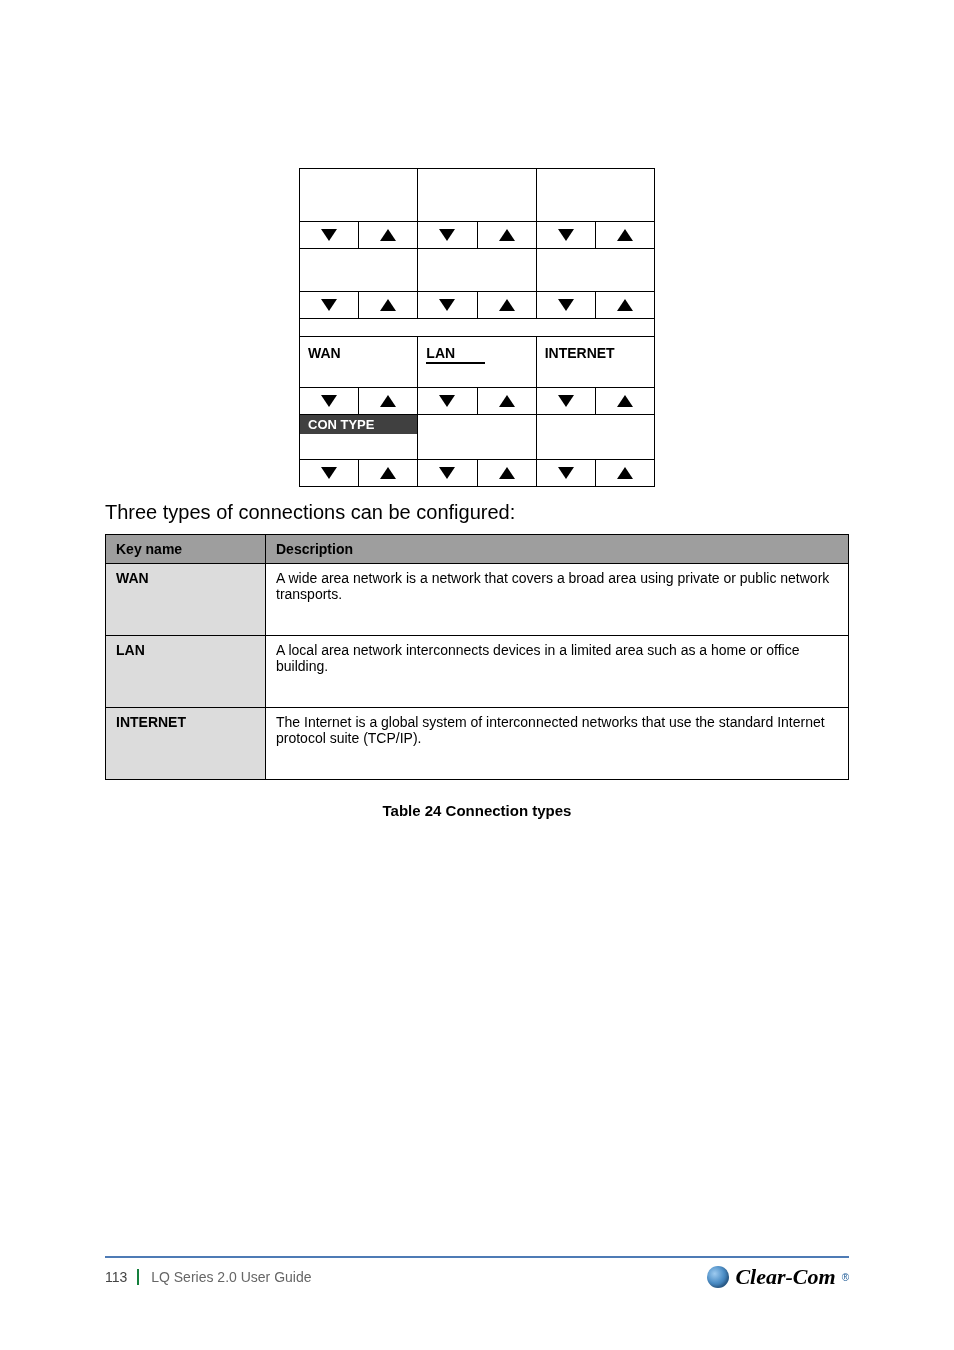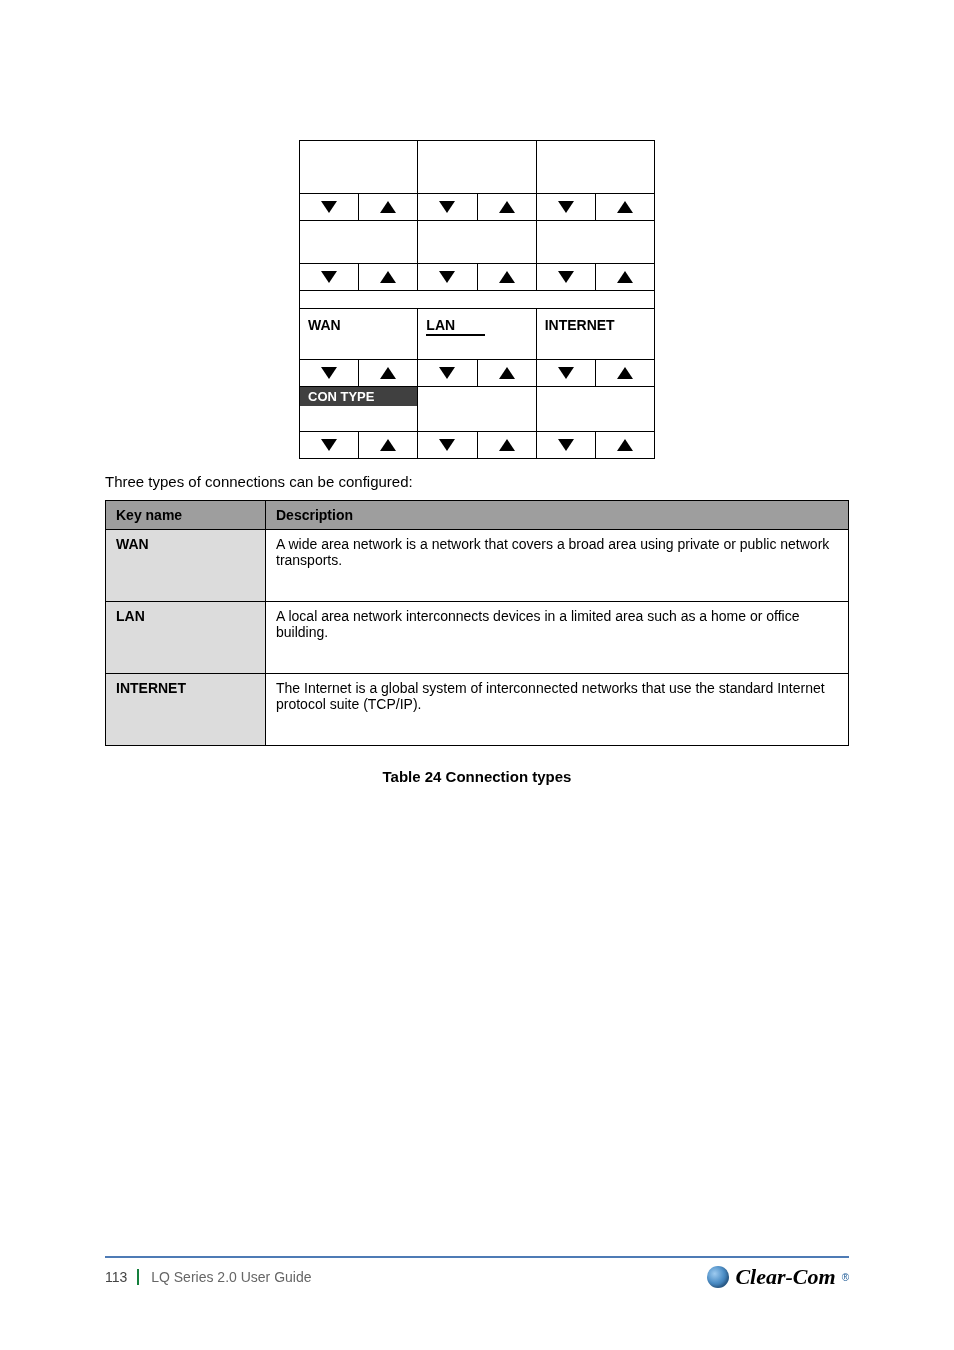--- a/index.html
+++ b/index.html
@@ -7,20 +7,21 @@
     margin: 0;
     padding: 0;
     width: 954px;
     height: 1350px;
     font-family: Arial, Helvetica, sans-serif;
     position: relative;
     background: #fff;
   }
   .page {
     padding: 40px 105px 0 105px;
+    margin-top: 28px;
   }
   .tri-down { display:inline-block; width:0; height:0; border-left:8px solid transparent; border-right:8px solid transparent; border-top:12px solid #000; }
   .tri-up { display:inline-block; width:0; height:0; border-left:8px solid transparent; border-right:8px solid transparent; border-bottom:12px solid #000; }
 
   .panel {
     margin: 100px auto 0 auto;
     width: 356px;
     border: 1px solid #000;
     background: #fff;
   }
@@ -37,21 +38,21 @@
   .arrow-row .panel-cell { height: 26px; display:flex; }
   .arrow-half { flex:1; display:flex; align-items:center; justify-content:center; border-right:1px solid #000; }
   .arrow-half:last-child { border-right:none; }
   .full-width-slim { height: 18px; border-bottom: 1px solid #000; }
   .label-row-short .panel-cell { height: 50px; padding: 8px 8px; font-weight: bold; font-size: 14px; }
   .dark-cell { background:#404040; color:#fff; padding:2px 8px; font-weight:bold; font-size:13px; display:inline-block; width:100%; }
   .row4-cell { height: 44px; }
   .underline { display:inline-block; border-bottom: 2px solid #000; padding-right: 30px; padding-bottom: 1px; }
 
   .caption { text-align:center; font-size:15px; font-weight:bold; margin-top:22px; }
-  .lead { font-size:15px; margin-top:14px; }
+  .lead { font-size:20px; margin-top:14px; }
 
   table.types {
     width: 100%;
     border-collapse: collapse;
     margin-top: 10px;
     border: 1px solid #000;
     font-size: 14px;
   }
   table.types th { background:#9e9e9e; color:#000; font-weight:bold; text-align:left; padding:6px 10px; border:1px solid #000; }
   table.types td { border:1px solid #000; padding:6px 10px; vertical-align: top; }

